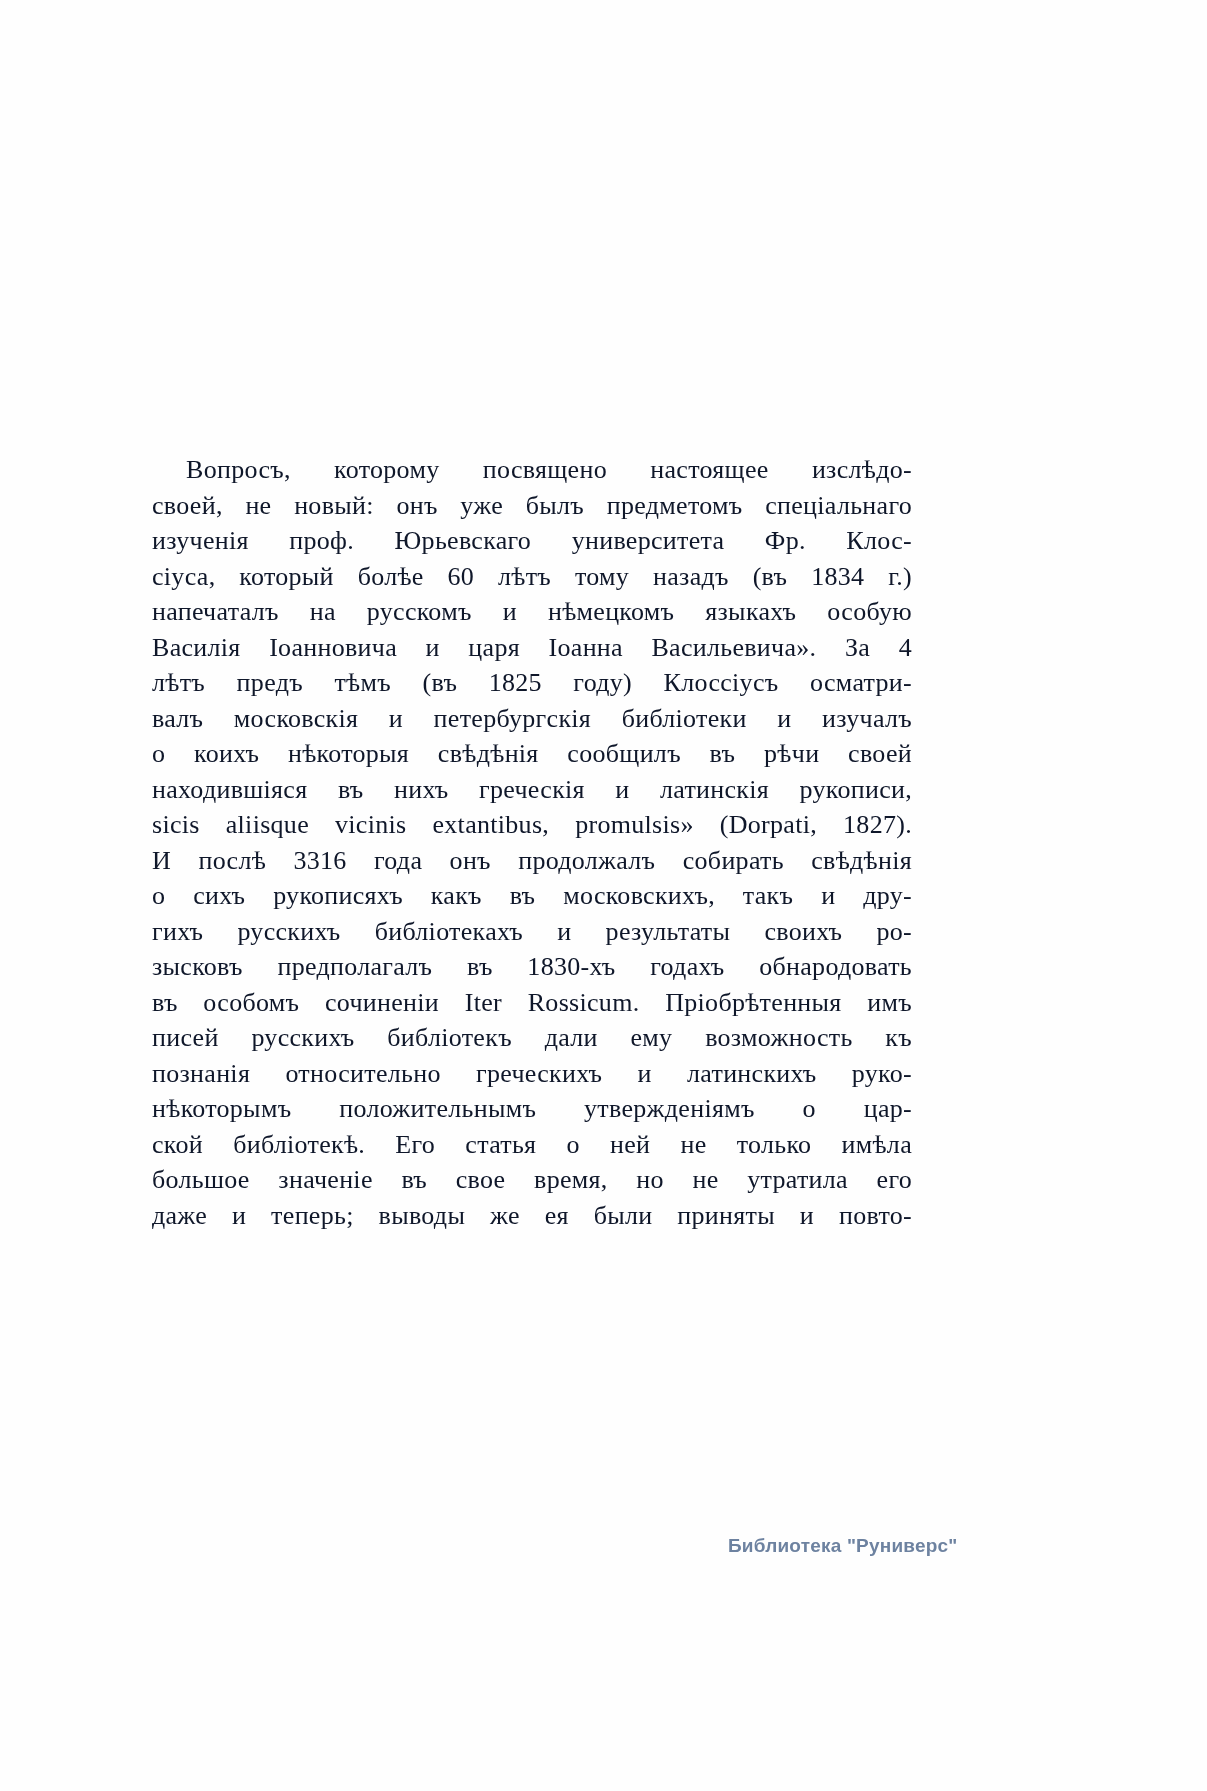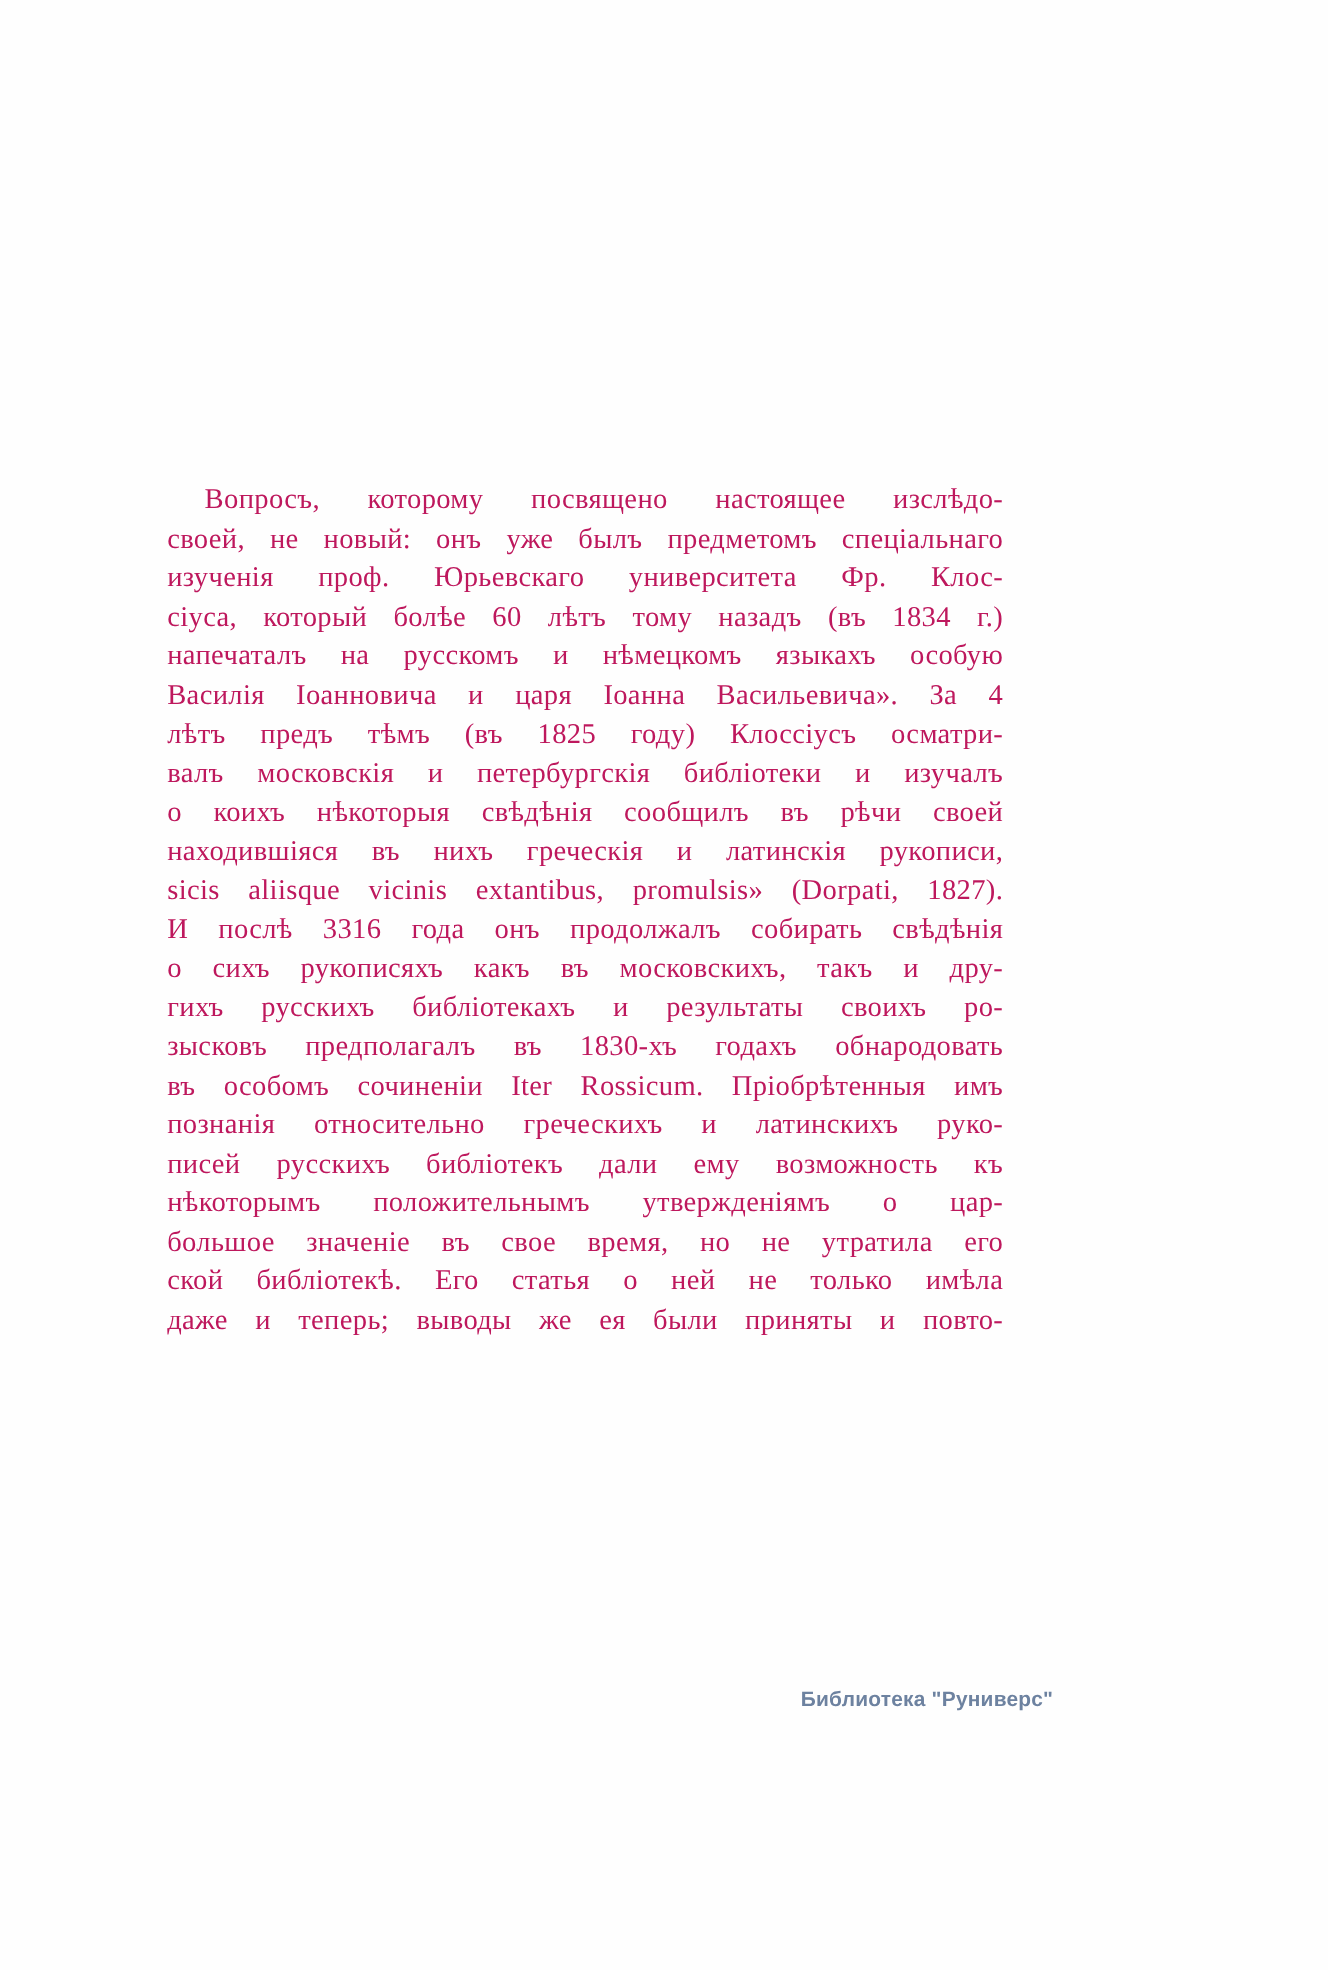--- a/index.html
+++ b/index.html
@@ -15,23 +15,23 @@
     font-family: "Liberation Serif", serif;
   }
   .page {
     position: absolute;
     inset: 0;
     background: #fefefe;
   }
   .text-block {
     position: absolute;
     left: 152px;
-    top: 436px;
+    top: 452px;
     width: 760px;
-    color: #be185d;
+    color: #0f172a;
     font-size: 26px;
   }
   .line {
     line-height: 35.5px;
     text-align: justify;
     text-align-last: justify;
     letter-spacing: 0.3px;
     white-space: nowrap;
     display: flex;
     justify-content: space-between;
@@ -69,21 +69,21 @@
     <div class="line">лѣтъ предъ тѣмъ (въ 1825 году) Клоссіусъ осматри-</div>
     <div class="line">валъ московскія и петербургскія библіотеки и изучалъ</div>
     <div class="line">о коихъ нѣкоторыя свѣдѣнія сообщилъ въ рѣчи своей</div>
     <div class="line">находившіяся въ нихъ греческія и латинскія рукописи,</div>
     <div class="line">sicis aliisque vicinis extantibus, promulsis» (Dorpati, 1827).</div>
     <div class="line">И послѣ 3316 года онъ продолжалъ собирать свѣдѣнія</div>
     <div class="line">о сихъ рукописяхъ какъ въ московскихъ, такъ и дру-</div>
     <div class="line">гихъ русскихъ библіотекахъ и результаты своихъ ро-</div>
     <div class="line">зысковъ предполагалъ въ 1830-хъ годахъ обнародовать</div>
     <div class="line">въ особомъ сочиненіи Iter Rossicum. Пріобрѣтенныя имъ</div>
+    <div class="line">писей русскихъ библіотекъ дали ему возможность къ</div>
     <div class="line">познанія относительно греческихъ и латинскихъ руко-</div>
-    <div class="line">писей русскихъ библіотекъ дали ему возможность къ</div>
     <div class="line">нѣкоторымъ положительнымъ утвержденіямъ о цар-</div>
+    <div class="line">ской библіотекѣ. Его статья о ней не только имѣла</div>
     <div class="line">большое значеніе въ свое время, но не утратила его</div>
-    <div class="line">ской библіотекѣ. Его статья о ней не только имѣла</div>
     <div class="line">даже и теперь; выводы же ея были приняты и повто-</div>
   </div>
   <div class="watermark">Библиотека "Руниверс"</div>
 </div>
 
 </body></html>

